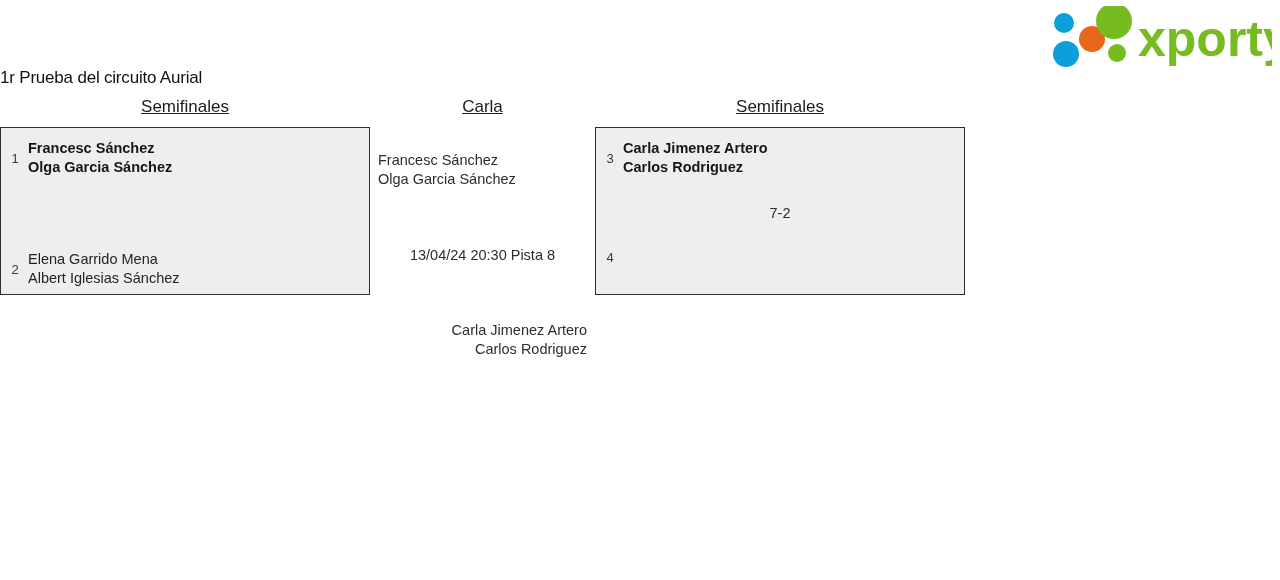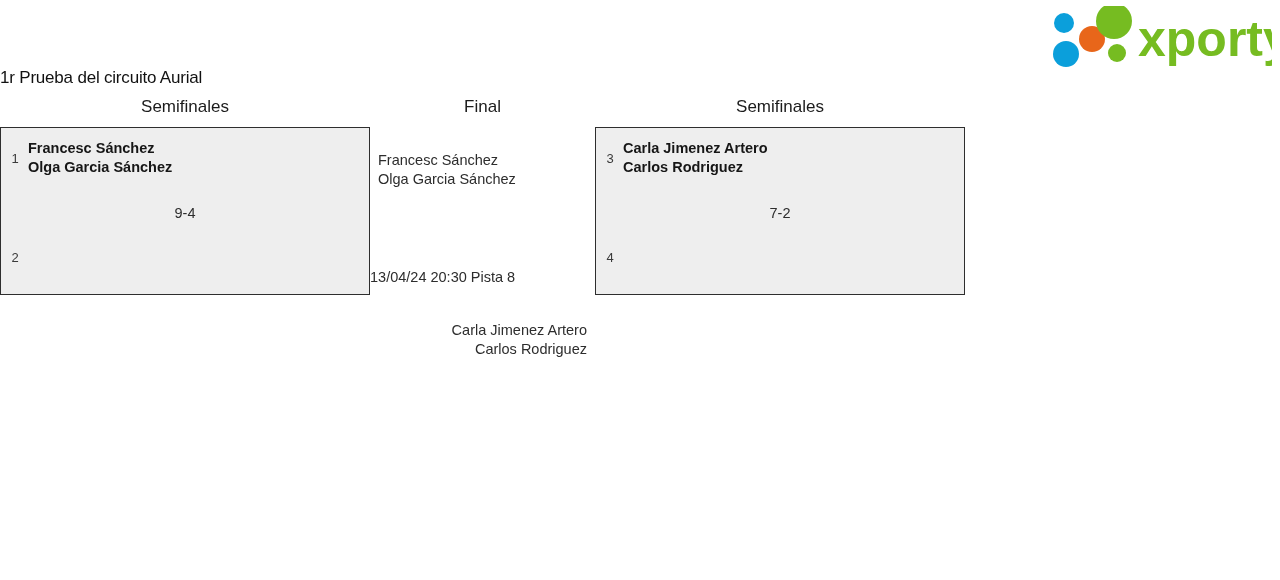--- a/index.html
+++ b/index.html
@@ -42,20 +42,21 @@
 
   
   .col-header {
     position: absolute;
     top: 96px;
     font-size: 17px;
     line-height: 22px;
     font-weight: 400;
     color: #1b1b1b;
     text-align: center;
+    text-decoration: underline;
   }
   #hdr-sf-left  { left: 0px;   width: 370px; }
   #hdr-final    { left: 370px; width: 225px; }
   #hdr-sf-right { left: 595px; width: 370px; }
 
   
   .match-box {
     position: absolute;
     background: #eeeeee;
     border: 1px solid #2e2e2e;
@@ -127,25 +128,24 @@
   #final-team-bottom {
     right: 8px;
     top: 194px;
     text-align: right;
   }
   .final-meta {
     position: absolute;
     left: 0;
     right: 0;
     top: 119px;
-    text-align: left;
+    text-align: center;
     font-size: 14.5px;
     line-height: 19px;
     color: #2d2d2d;
-    margin-top: 22px;
   }
 </style>
 </head>
 <body>
 
 <div class="page-title">
   <span class="title-line">1r Prueba del circuito Aurial</span>
   <span class="title-line">Fase final. 3° Mixta</span>
 </div>
 
@@ -156,32 +156,33 @@
       <circle cx="24" cy="48" r="13" fill="#0b9fdb"></circle>
       <circle cx="50" cy="33" r="13" fill="#e8661a"></circle>
       <circle cx="72" cy="15" r="18" fill="#76bc21"></circle>
       <circle cx="75" cy="47" r="9" fill="#76bc21"></circle>
     </g>
     <text x="96" y="50" font-family="Liberation Sans, sans-serif" font-size="50" font-weight="700" fill="#76bc21">xporty</text>
   </svg>
 </div>
 
 <div class="col-header" id="hdr-sf-left">Semifinales</div>
-<div class="col-header" id="hdr-final">Final</div>
+<div class="col-header" id="hdr-final">Carla</div>
 <div class="col-header" id="hdr-sf-right">Semifinales</div>
 
 <div class="match-box" id="match-sf-left">
   <div class="team-row top">
     <span class="seed">1</span>
     <span class="team-names winner">Francesc Sánchez
 Olga Garcia Sánchez</span>
   </div>
-  <div class="match-score">9-4</div>
   <div class="team-row bottom">
     <span class="seed">2</span>
+    <span class="team-names">Elena Garrido Mena
+Albert Iglesias Sánchez</span>
   </div>
 </div>
 
 <div class="final-block">
   <div class="final-team" id="final-team-top">Francesc Sánchez
 Olga Garcia Sánchez</div>
   <div class="final-meta">13/04/24 20:30 Pista 8</div>
   <div class="final-team" id="final-team-bottom">Carla Jimenez Artero
 Carlos Rodriguez</div>
 </div>

